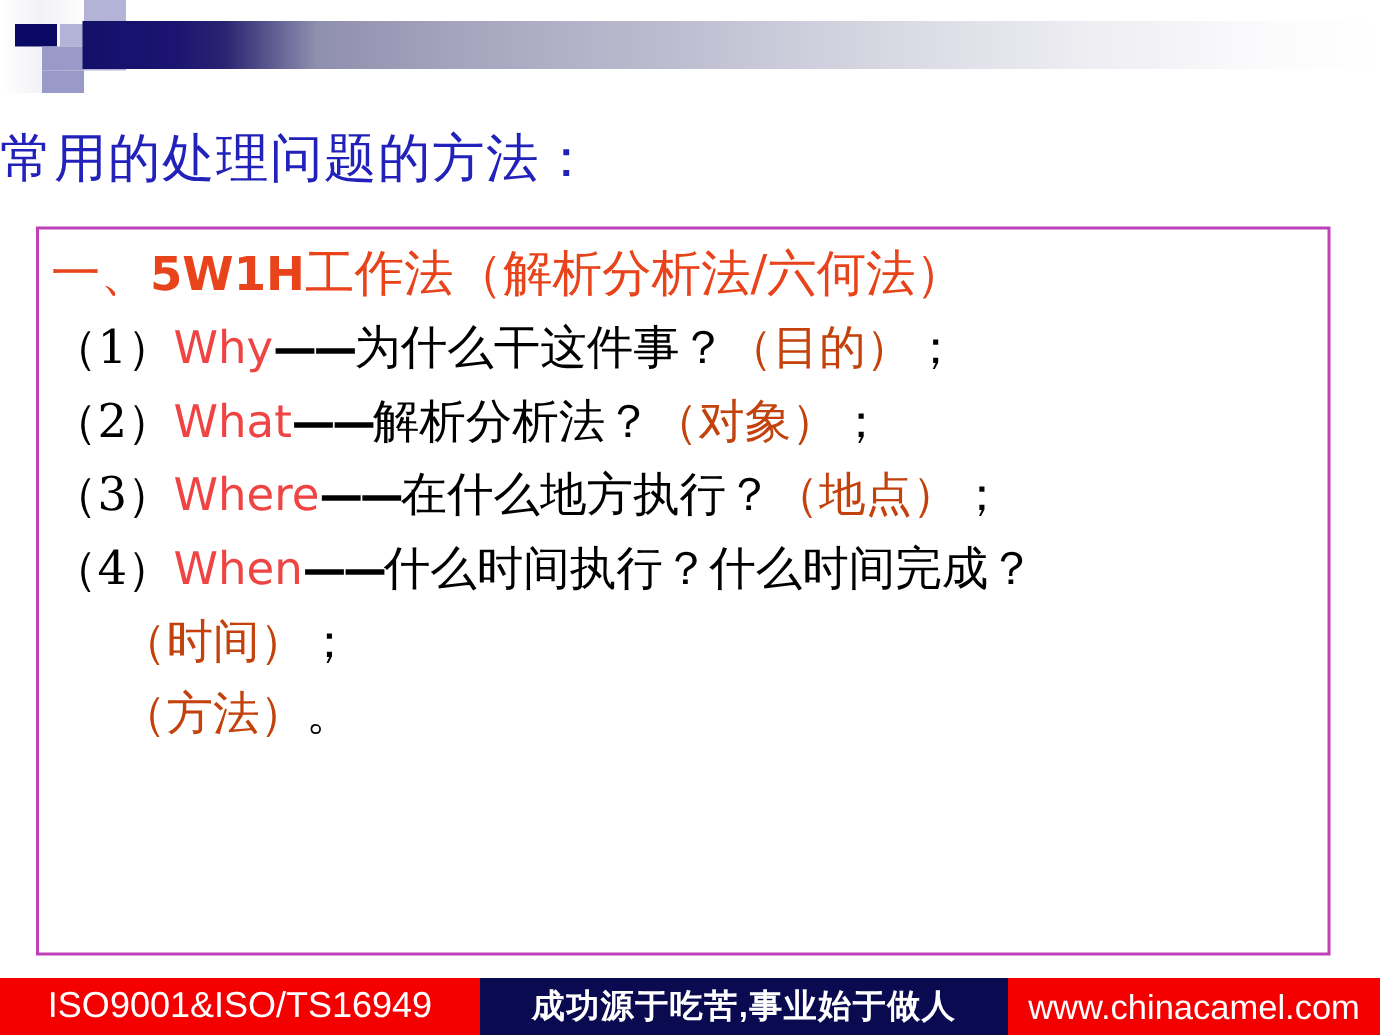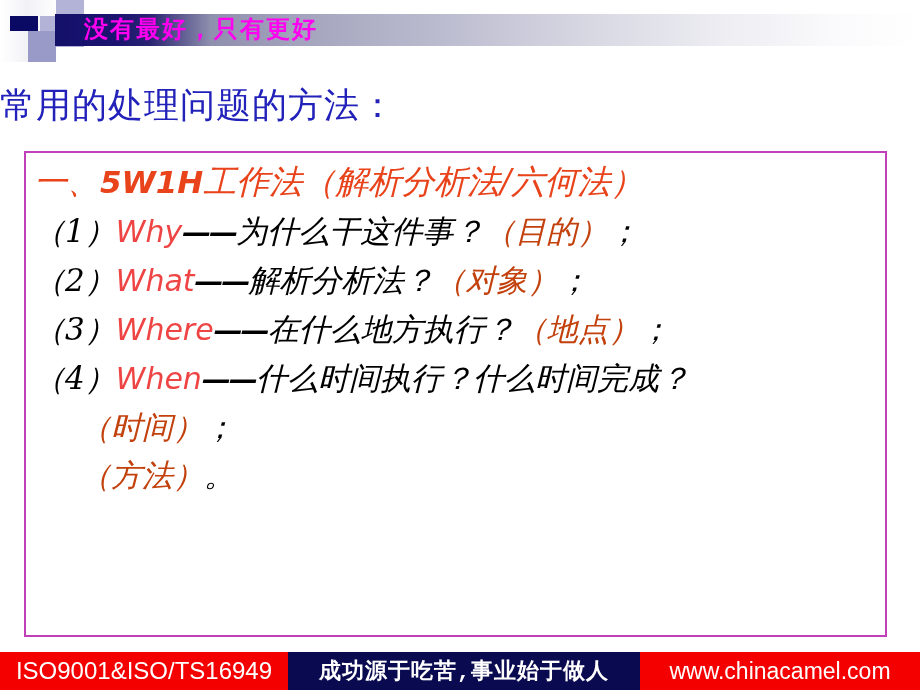--- a/index.html
+++ b/index.html
@@ -90,21 +90,20 @@
     box-sizing: border-box;
     background: #ffffff;
     overflow: hidden;
   }
 
   .lines {
     position: absolute;
     left: 8px;
     top: 4px;
     right: 2px;
-    font-style: italic;
   }
 
   .line {
     white-space: nowrap;
     font-family: "DejaVu Serif", "Liberation Serif", serif;
     font-size: 31px;
     line-height: 48px;
     color: #000000;
   }
 
@@ -143,35 +142,35 @@
   
   .footer {
     position: absolute;
     left: 0;
     bottom: 0;
     width: 920px;
     height: 38px;
     display: flex;
   }
   .footer-left {
-    width: 288px;
+    width: 320px;
     background: #f40000;
     color: #ffffff;
     font-family: "Liberation Sans", sans-serif;
     font-size: 24px;
     display: flex;
     align-items: center;
     justify-content: center;
     white-space: nowrap;
   }
   .footer-mid {
     width: 352px;
     background: #0a0a50;
     color: #ffffff;
-    font-family: Liberation Mono, monospace;
+    font-family: Liberation Sans, sans-serif;
     font-weight: bold;
     font-size: 22px;
     display: flex;
     align-items: center;
     justify-content: center;
     letter-spacing: 1px;
     white-space: nowrap;
   }
   .footer-right {
     flex: 1;
@@ -192,21 +191,20 @@
   <div class="sq sq-fade" style="left:0px;  top:0px;  width:60px; height:62px;"></div>
   <div class="sq sq-lilac" style="left:56px; top:0px;  width:28px; height:16px;"></div>
   <div class="sq sq-lilac" style="left:40px; top:16px; width:28px; height:15px;"></div>
   <div class="sq sq-lilac2" style="left:68px; top:16px; width:28px; height:15px;"></div>
   <div class="sq sq-navy" style="left:10px; top:16px; width:28px; height:15px;"></div>
   <div class="sq sq-lilac2" style="left:28px; top:31px; width:28px; height:16px;"></div>
   <div class="sq sq-lilac" style="left:56px; top:31px; width:28px; height:16px;"></div>
   <div class="sq sq-lilac2" style="left:28px; top:47px; width:28px; height:15px;"></div>
 
   <div class="banner-bar"></div>
-  <div class="banner-title">没有最好，只有更好</div>
 </div>
 
 <div class="page-title">常用的处理问题的方法：</div>
 
 <div class="content-box">
   <div class="lines">
 
     <div class="line line-head">
       <span>一、</span><span class="bold-en">5W1H</span><span>工作法（解析分析法/六何法）</span>
     </div>

